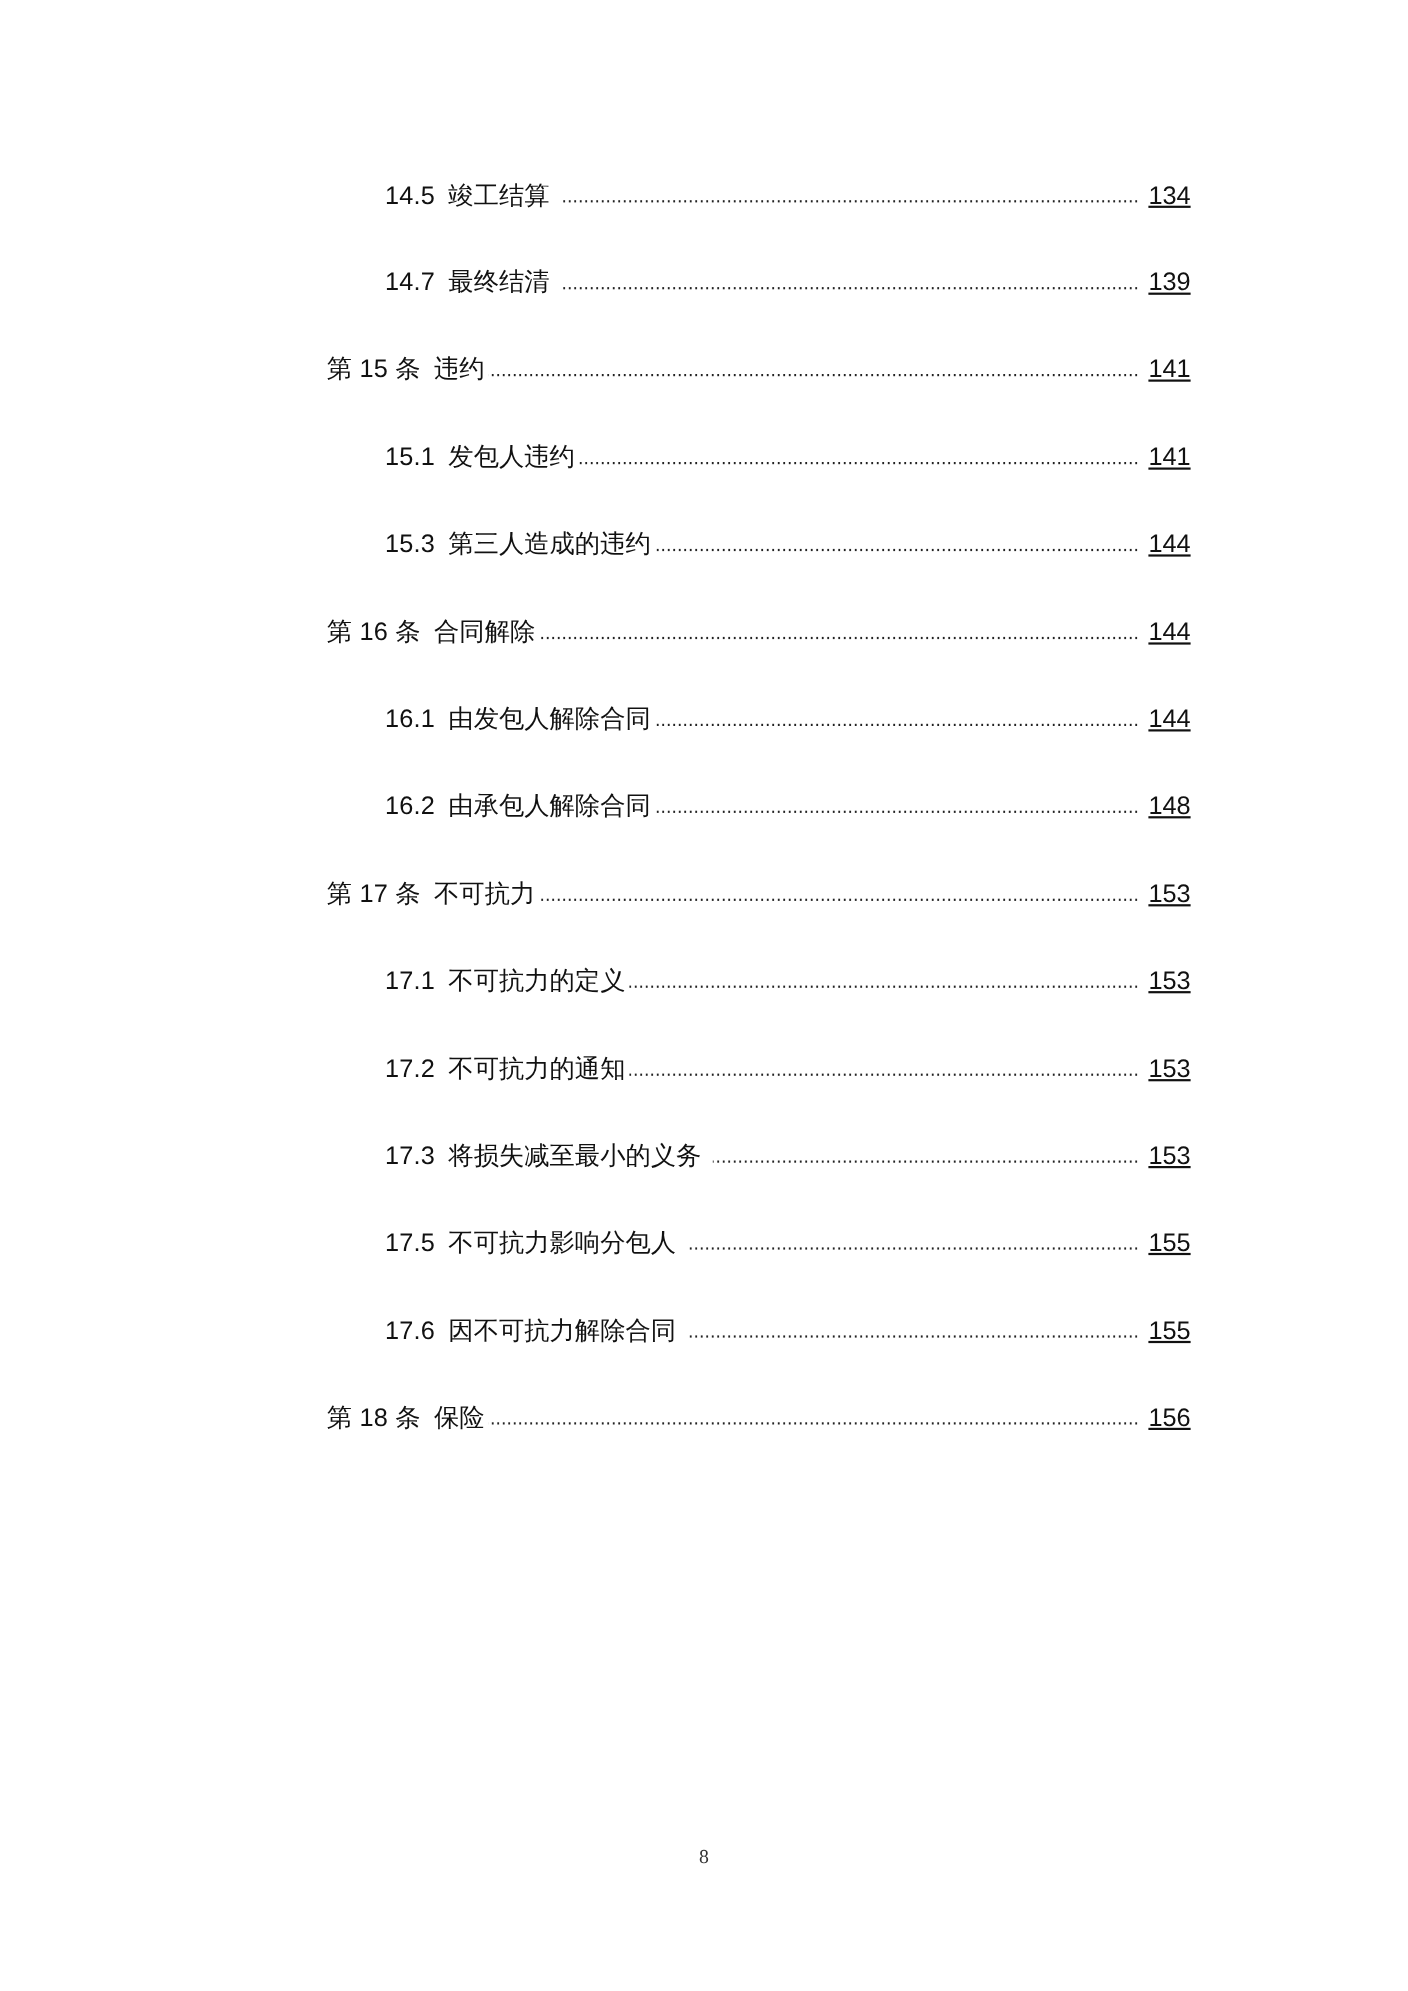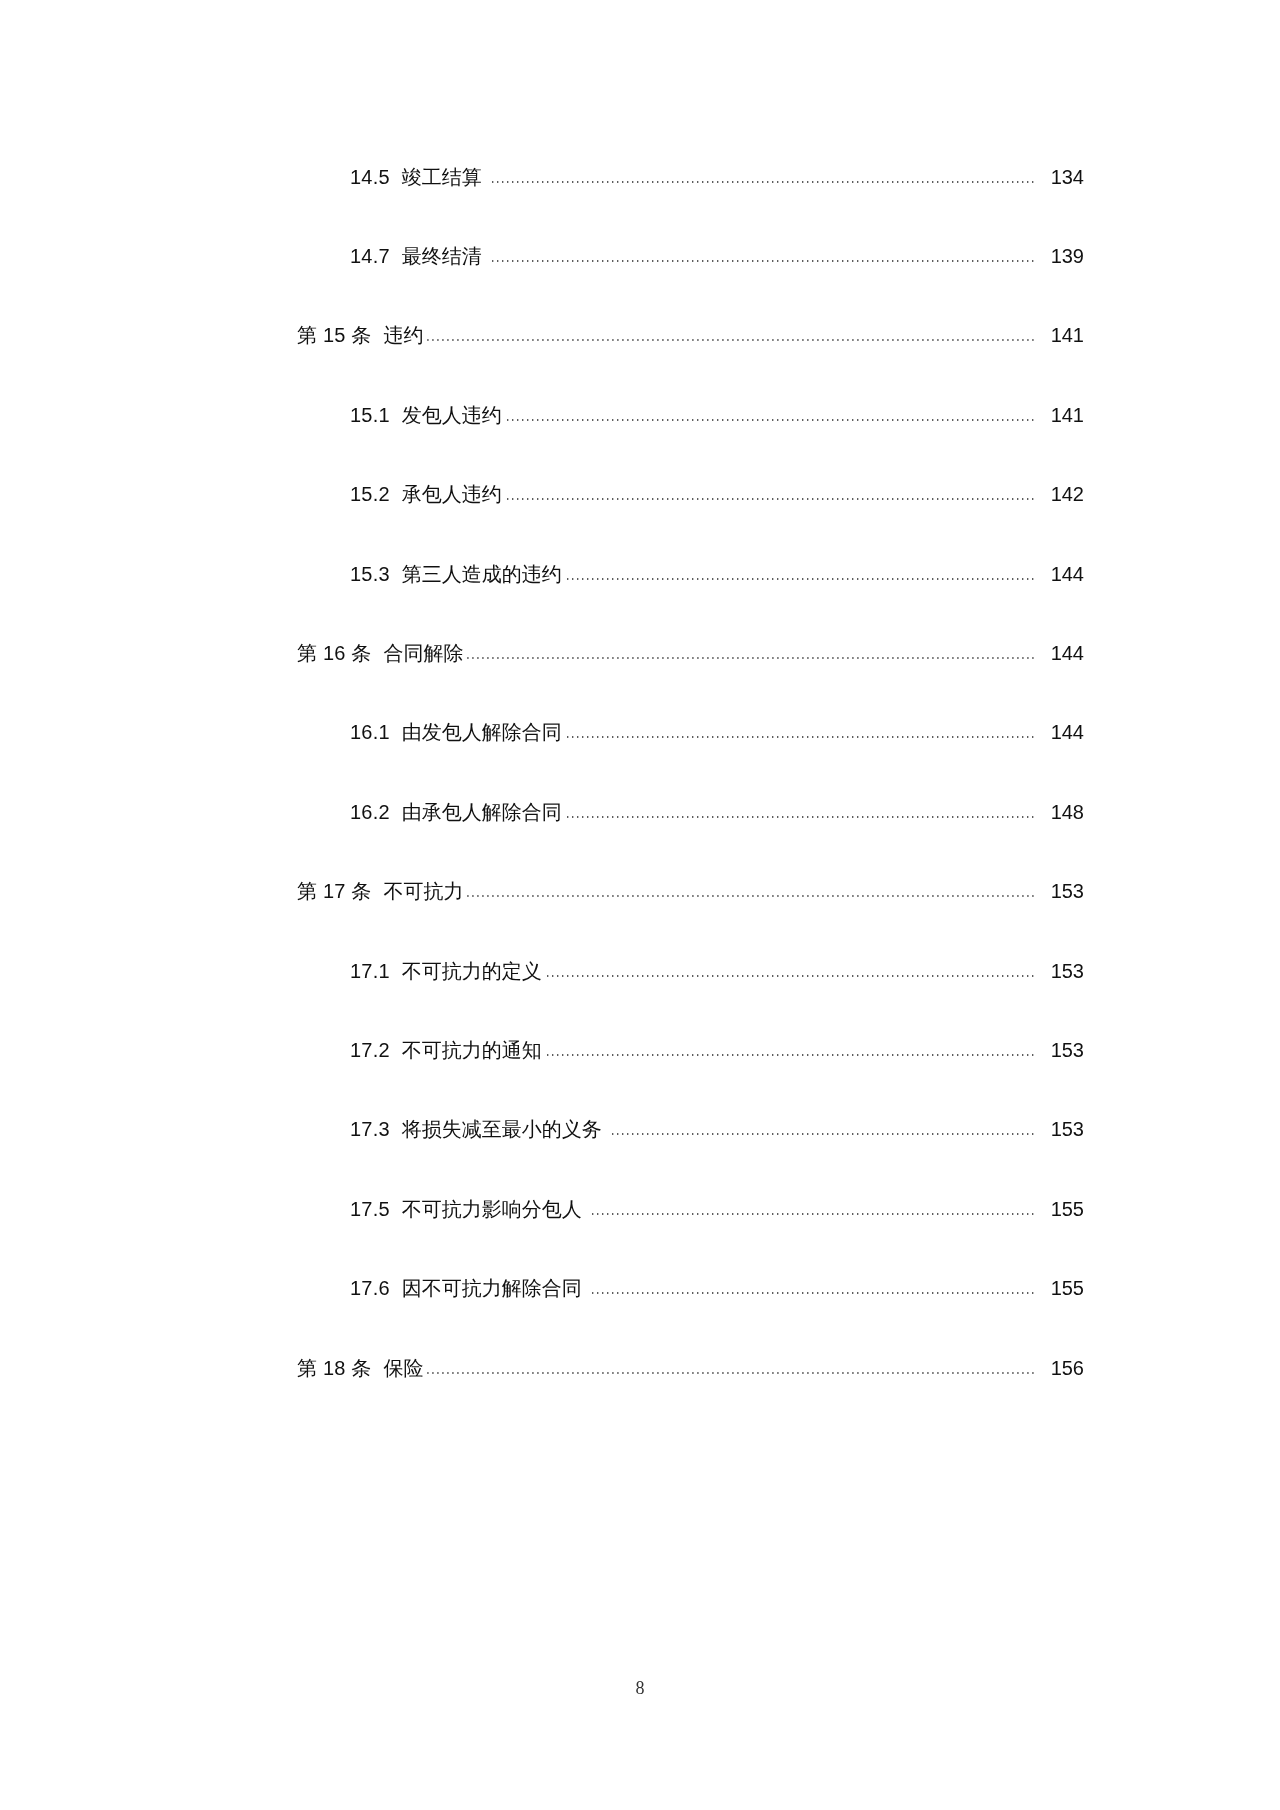--- a/index.html
+++ b/index.html
@@ -27,21 +27,21 @@
       position: absolute;
       left: 0;
       top: 137px;
       width: 1280px;
     }
     .toc-row {
       position: relative;
       height: 79.4px;
       display: flex;
       align-items: center;
-      font-size: 20px;
+      font-size: 23px;
       line-height: 30px;
       box-sizing: border-box;
       padding-right: 196px; 
     }
     .toc-row.level-1 { padding-left: 297px; }
     .toc-row.level-2 { padding-left: 350px; }
     .entry {
       display: flex;
       align-items: baseline;
       width: 100%;
@@ -65,22 +65,23 @@
       position: relative;
       top: -1px;
       background-image: radial-gradient(circle, #222 0.9px, transparent 1.1px);
       background-size: 5px 2px;
       background-repeat: repeat-x;
       background-position: right center;
     }
     .leader.spaced { margin-left: 10px; }
     .page-ref {
       white-space: nowrap;
-      text-align: right;
+      text-align: left;
       min-width: 40px;
+      text-decoration: underline;
     }
     .footer-page-number {
       position: absolute;
       left: 0;
       width: 1280px;
       top: 1678px;
       text-align: center;
       font-family: "Liberation Serif", "DejaVu Serif", serif;
       font-size: 18px;
       color: #333333;
@@ -126,29 +127,20 @@
     <div class="toc-row level-2">
       <div class="entry">
         <span class="num">15.1</span>
           <span class="gap"></span>
         <span class="title">发包人违约</span>
         <span class="leader"></span>
         <span class="page-ref">141</span>
       </div>
     </div>
 
-    <div class="toc-row level-2">
-      <div class="entry">
-        <span class="num">15.2</span>
-          <span class="gap"></span>
-        <span class="title">承包人违约</span>
-        <span class="leader"></span>
-        <span class="page-ref">142</span>
-      </div>
-    </div>
 
     <div class="toc-row level-2">
       <div class="entry">
         <span class="num">15.3</span>
           <span class="gap"></span>
         <span class="title">第三人造成的违约</span>
         <span class="leader"></span>
         <span class="page-ref">144</span>
       </div>
     </div>

